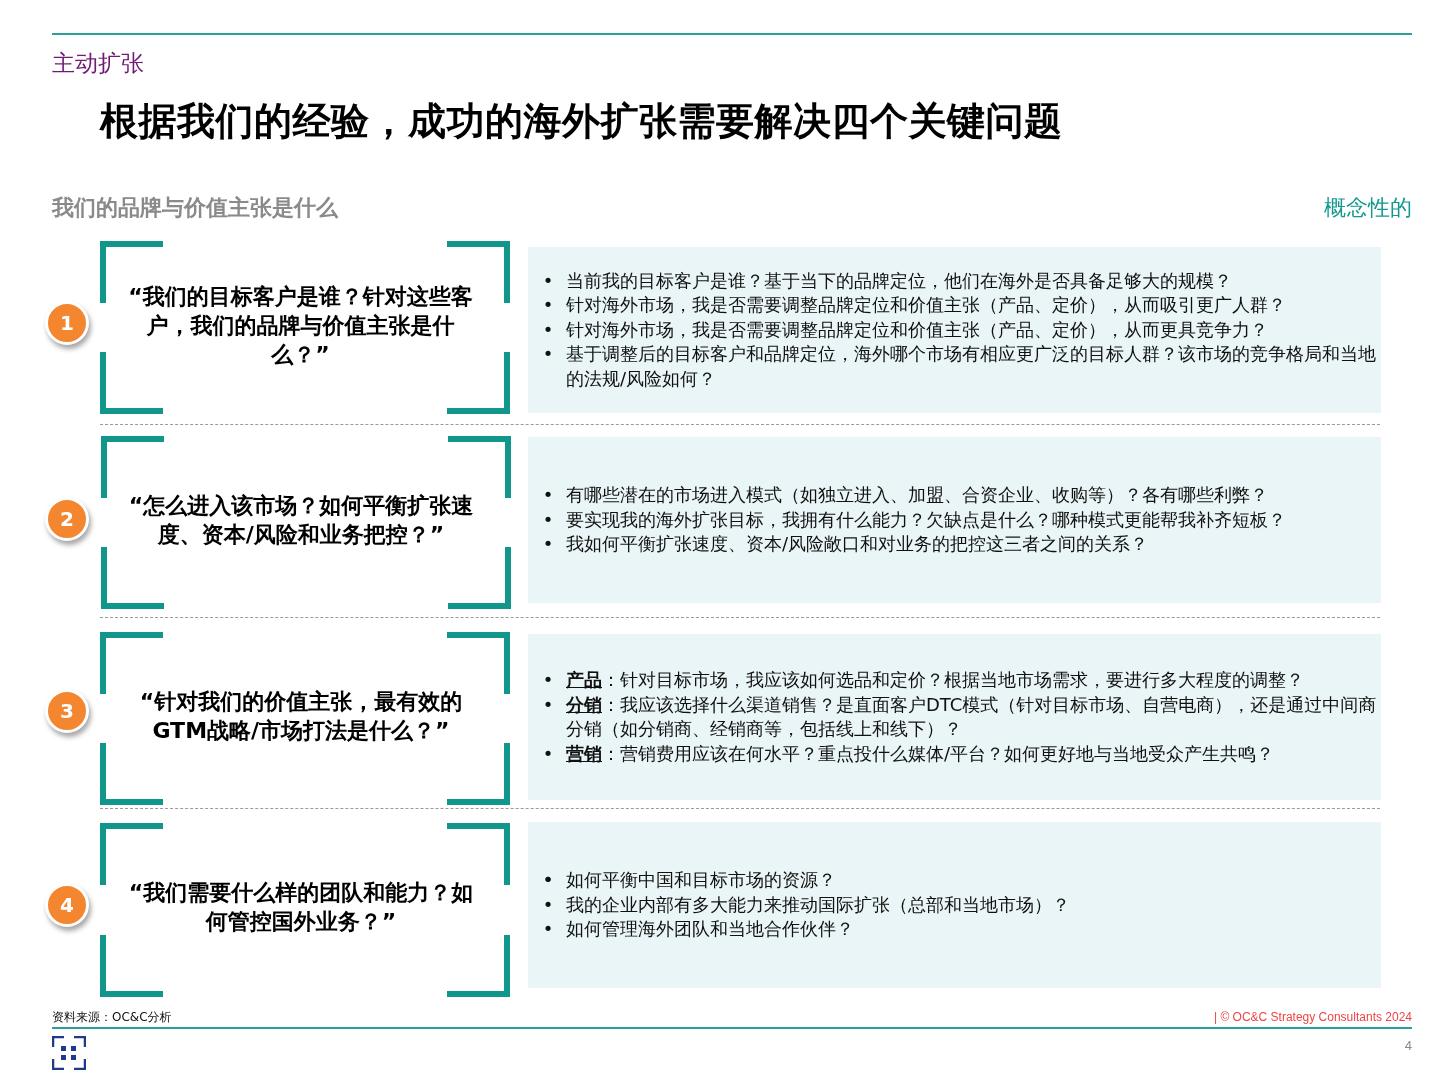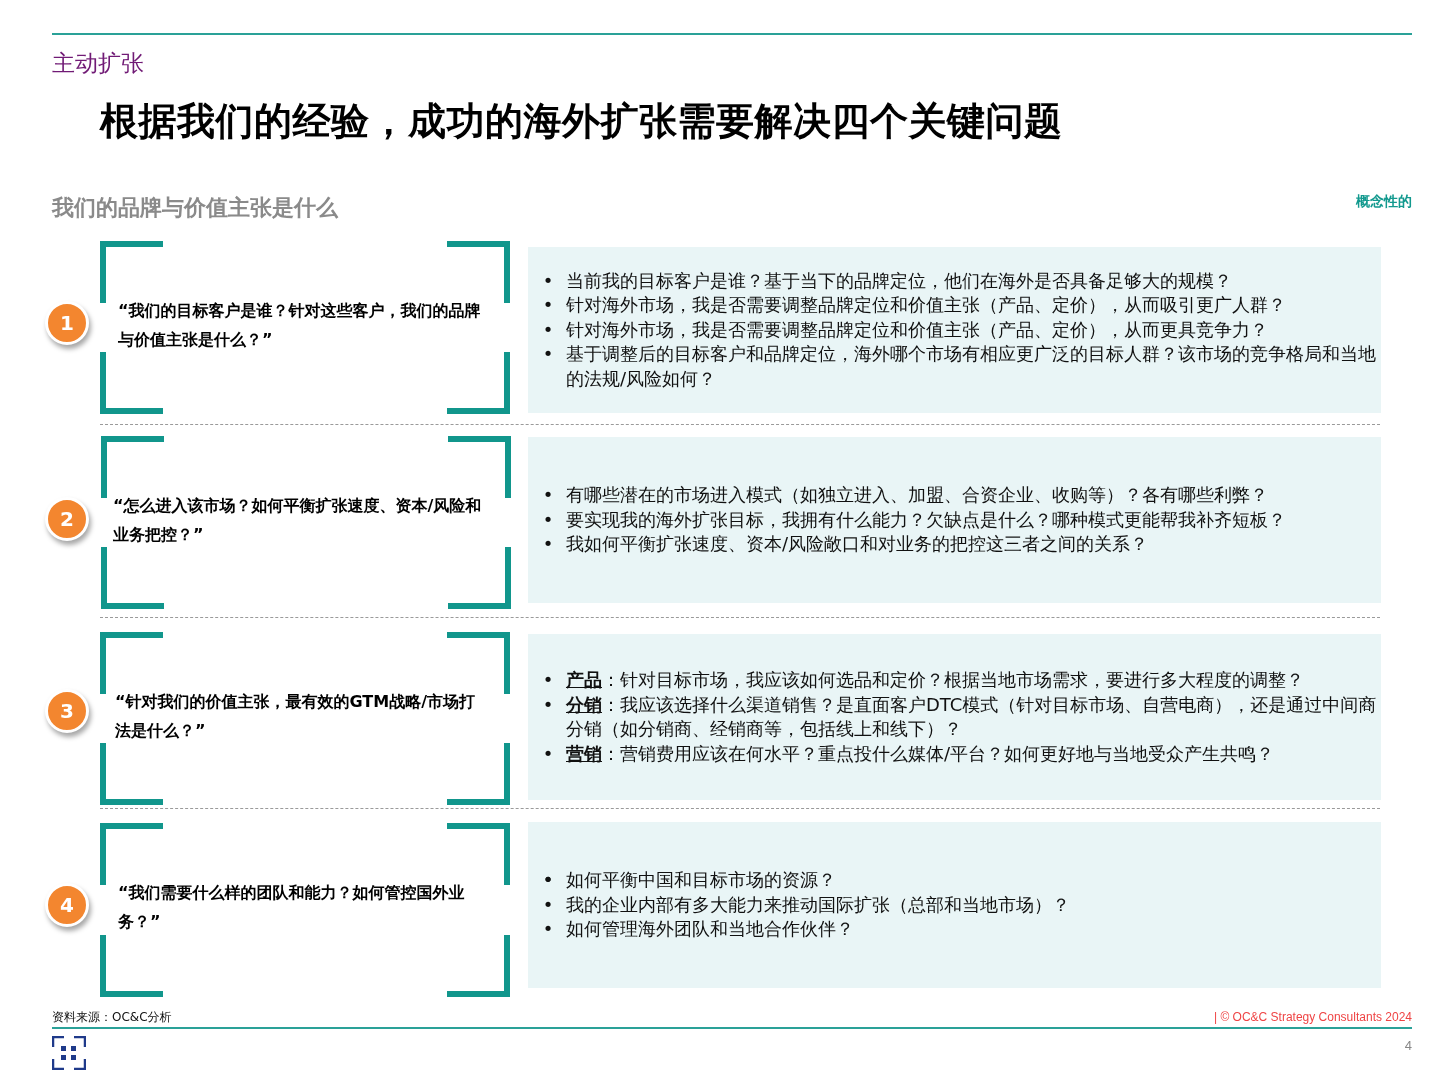--- a/index.html
+++ b/index.html
@@ -2,32 +2,32 @@
 <html><head>
 <meta charset="utf-8">
 <style>
   html, body { margin:0; padding:0; background:#ffffff; }
   body { width:1440px; height:1080px; position:relative; overflow:hidden;
          font-family:"DejaVu Sans","Liberation Sans",sans-serif; color:#000; }
   .top-rule { position:absolute; left:52px; top:33px; width:1360px; height:2px; background:#2aa198; }
   .section-label { position:absolute; left:52px; top:48px; font-size:23px; color:#701a75; letter-spacing:0px; }
   .page-title { position:absolute; left:52px; top:96px; font-size:38px; font-weight:bold; color:#000; letter-spacing:0.5px;margin-left:48px; }
   .sub-heading { position:absolute; left:52px; top:193px; font-size:22px; font-weight:bold; color:#8a8a8a; }
-  .concept-tag { position:absolute; right:28px; top:193px; font-size:14px; font-weight:bold; color:#12998e; }
+  .concept-tag { position:absolute; right:28px; top:193px; font-size:22px; font-weight:normal; color:#12998e; }
   .badge { position:absolute; left:45px; width:38px; height:38px; border-radius:50%;
            background:#f3862f; color:#fff; font-weight:bold; font-size:20px;
            display:flex; align-items:center; justify-content:center;
            border:3px solid #fff; box-shadow:2px 4px 5px rgba(0,0,0,0.35); }
   .bracket { position:absolute; border-color:#11968c; border-style:solid; width:57px; height:56px; }
   .br-tl { border-width:6px 0 0 6px; }
   .br-tr { border-width:6px 6px 0 0; }
   .br-bl { border-width:0 0 6px 6px; }
   .br-br { border-width:0 6px 6px 0; }
   .question { position:absolute; display:flex; align-items:center; justify-content:center;
-              text-align:left; font-weight:bold; font-size:16px; line-height:29px; color:#000; }
+              text-align:center; font-weight:bold; font-size:22px; line-height:29px; color:#000; }
   .answer-box { position:absolute; left:528px; width:853px; background:#e9f5f6;
                 display:flex; flex-direction:column; justify-content:center; padding:0 0 0 10px; box-sizing:border-box; }
   .answer-box ul { margin:0; padding:0; list-style:none; }
   .answer-box li { position:relative; padding-left:28px; font-size:18px; line-height:24.5px; color:#111; }
   .answer-box li .dot { position:absolute; left:0; top:0; width:20px; text-align:center; }
   .answer-box li .kw { font-weight:bold; text-decoration:underline; }
   .dash-sep { position:absolute; left:100px; width:1280px; height:0; border-top:1.5px dashed #9a9a9a; }
 
   .source { position:absolute; left:52px; top:1009px; font-size:12px; color:#111; }
   .bottom-rule { position:absolute; left:52px; top:1027px; width:1360px; height:2px; background:#2aa198; }

